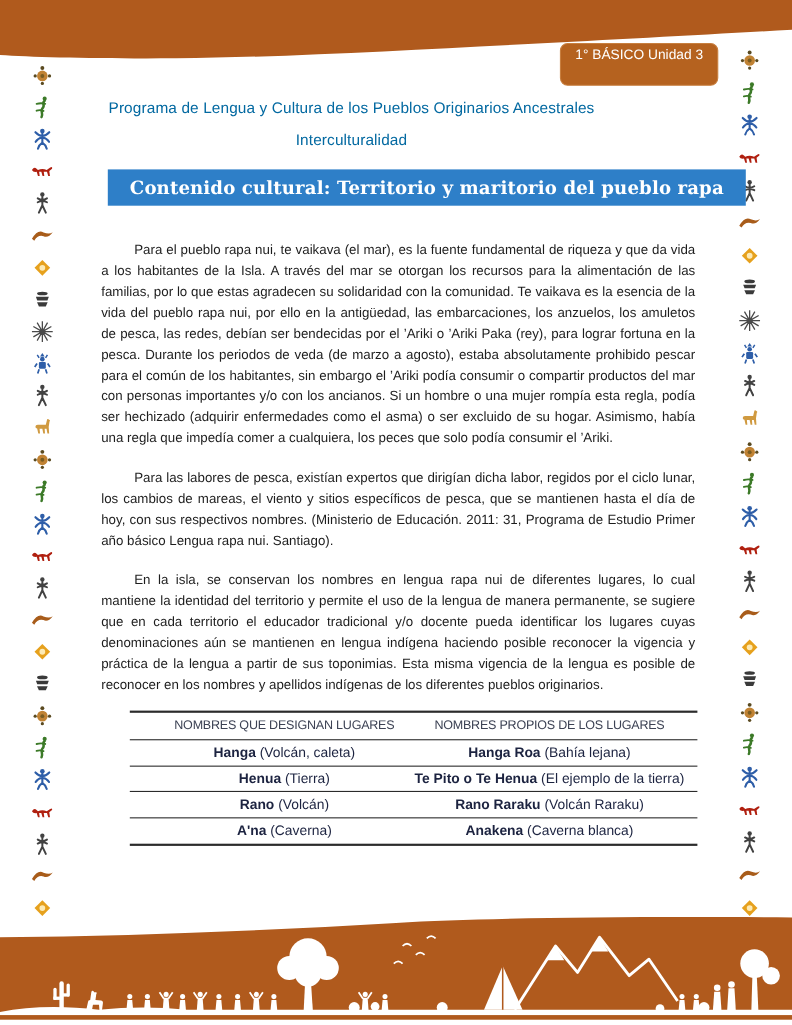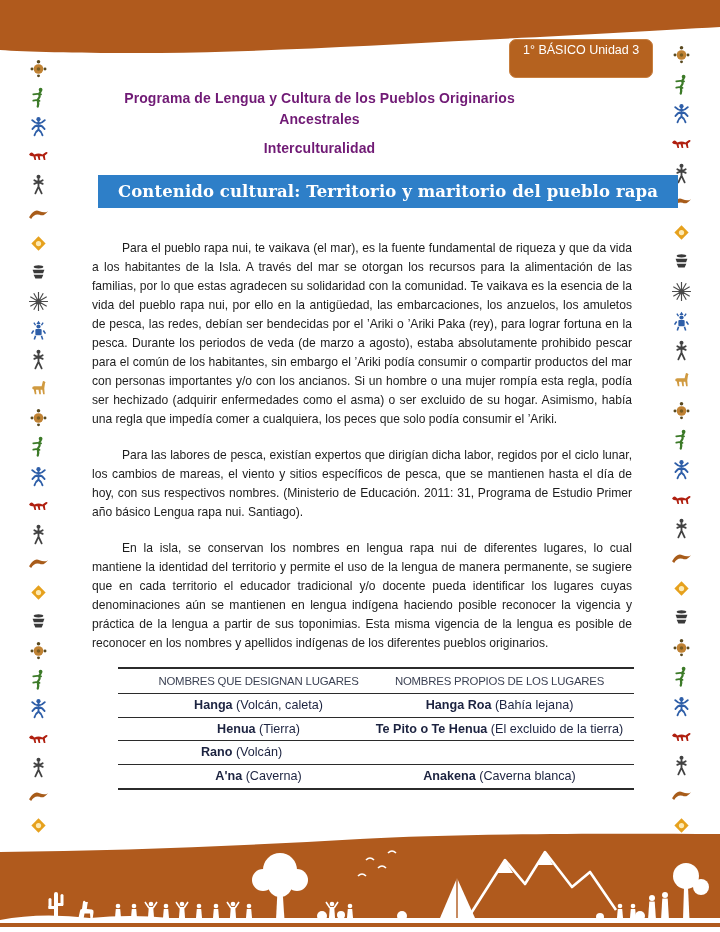--- a/index.html
+++ b/index.html
@@ -40,21 +40,21 @@
     justify-content:space-between;align-items:center;
   }
   .icon-col.left{left:25px;top:58px;height:778px;}
   .icon-col.right{left:668px;top:44px;height:792px;}
   .icon{width:21px;height:21px;display:block;}
   .icon svg{width:100%;height:100%;display:block;}
 
   
   .content{position:absolute;left:92px;top:0;width:540px;}
   .title-block{width:455px;text-align:center;margin-top:88px;}
-  .title-line{font-size:14px;font-weight:bold;color:#701a75;line-height:21px;letter-spacing:.1px;}
+  .title-line{font-size:14px;font-weight:normal;color:#0369a1;line-height:21px;letter-spacing:.1px;}
   .title-line.second{margin-top:8px;}
   .banner{
     margin-top:16px;margin-left:6px;
     width:580px;height:33px;
     background:var(--blue);
     color:#fff;
     font-family:"DejaVu Serif",serif;
     font-weight:bold;
     font-size:16.5px;
     text-align:center;
@@ -481,24 +481,25 @@
       <div class="t-row header">
         <div class="t-cell t-head">NOMBRES QUE DESIGNAN LUGARES</div>
         <div class="t-cell t-head">NOMBRES PROPIOS DE LOS LUGARES</div>
       </div>
       <div class="t-row">
         <div class="t-cell"><b>Hanga</b><span> (Volcán, caleta)</span></div>
         <div class="t-cell"><b>Hanga Roa</b><span> (Bahía lejana)</span></div>
       </div>
       <div class="t-row">
         <div class="t-cell"><b>Henua</b><span> (Tierra)</span></div>
-        <div class="t-cell"><b>Te Pito o Te Henua</b><span> (El excluido de la tierra)</span></div>
+        <div class="t-cell"><b>Te Pito o Te Henua</b><span> (El ejemplo de la tierra)</span></div>
       </div>
       <div class="t-row">
         <div class="t-cell"><b>Rano</b><span> (Volcán)</span></div>
+        <div class="t-cell"><b>Rano Raraku</b><span> (Volcán Raraku)</span></div>
       </div>
       <div class="t-row">
         <div class="t-cell"><b>A'na</b><span> (Caverna)</span></div>
         <div class="t-cell"><b>Anakena</b><span> (Caverna blanca)</span></div>
       </div>
     </div>
   </div>
 
   <svg class="footer-art" viewBox="0 0 720 100" preserveAspectRatio="none">
     <defs>

